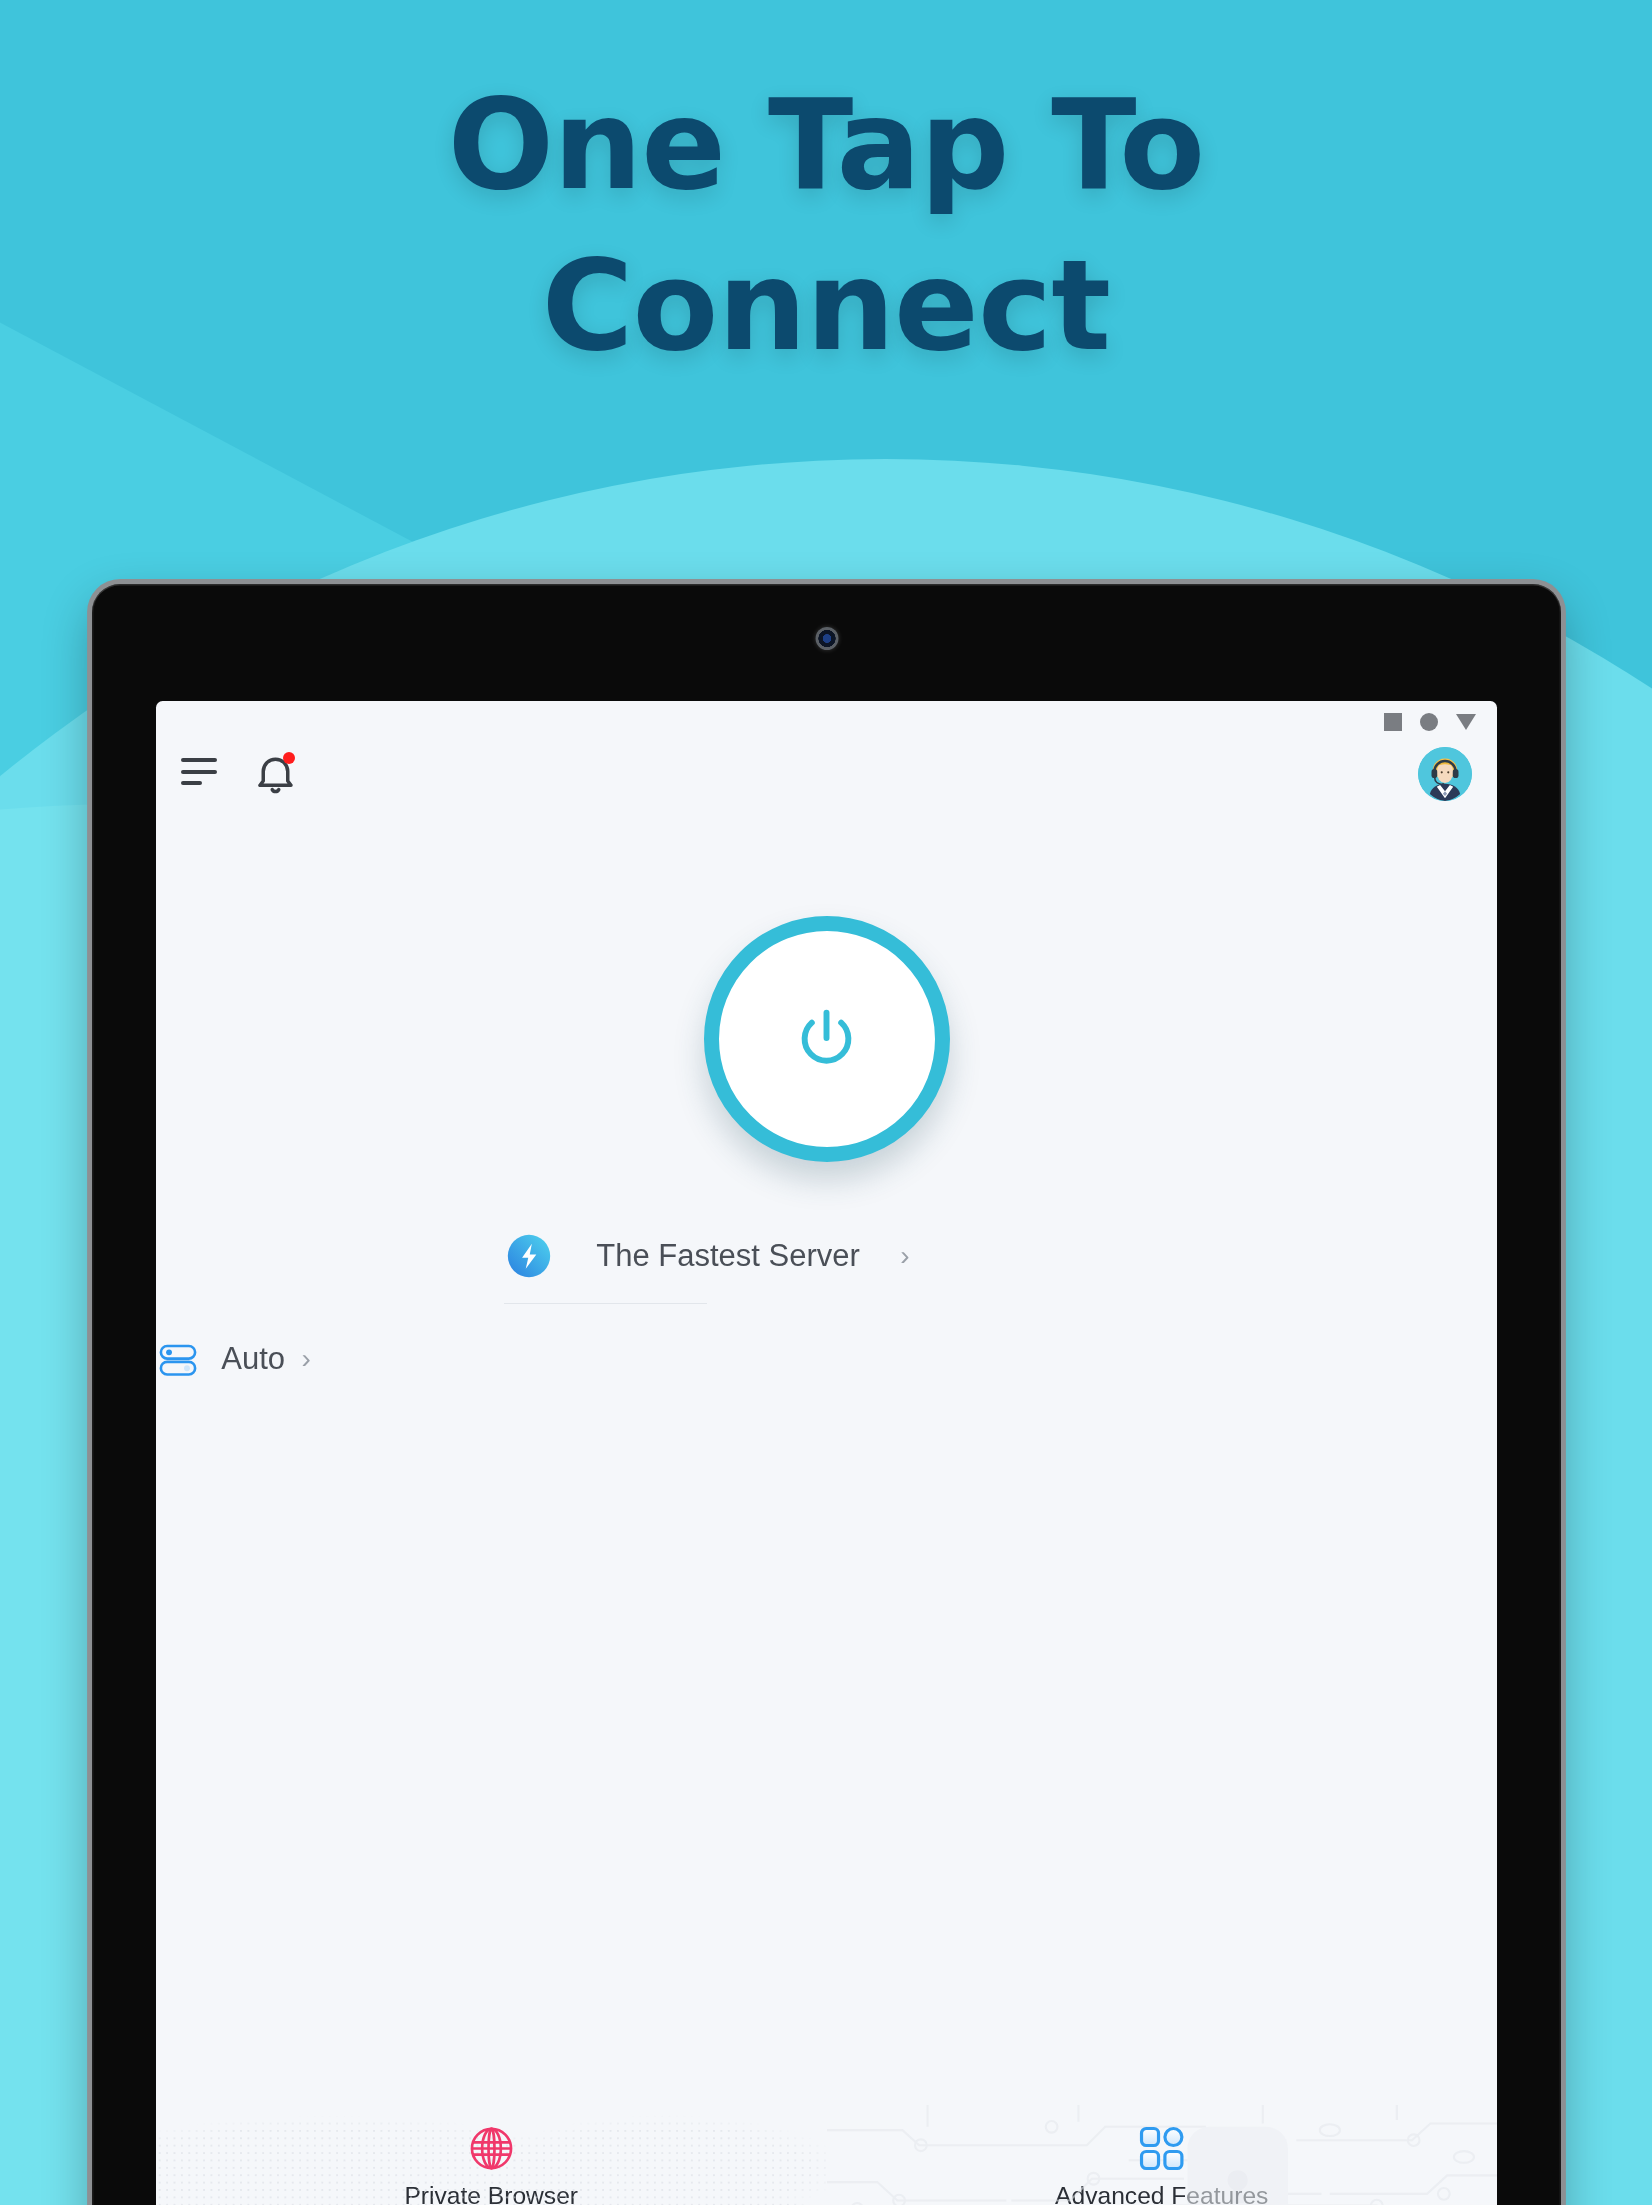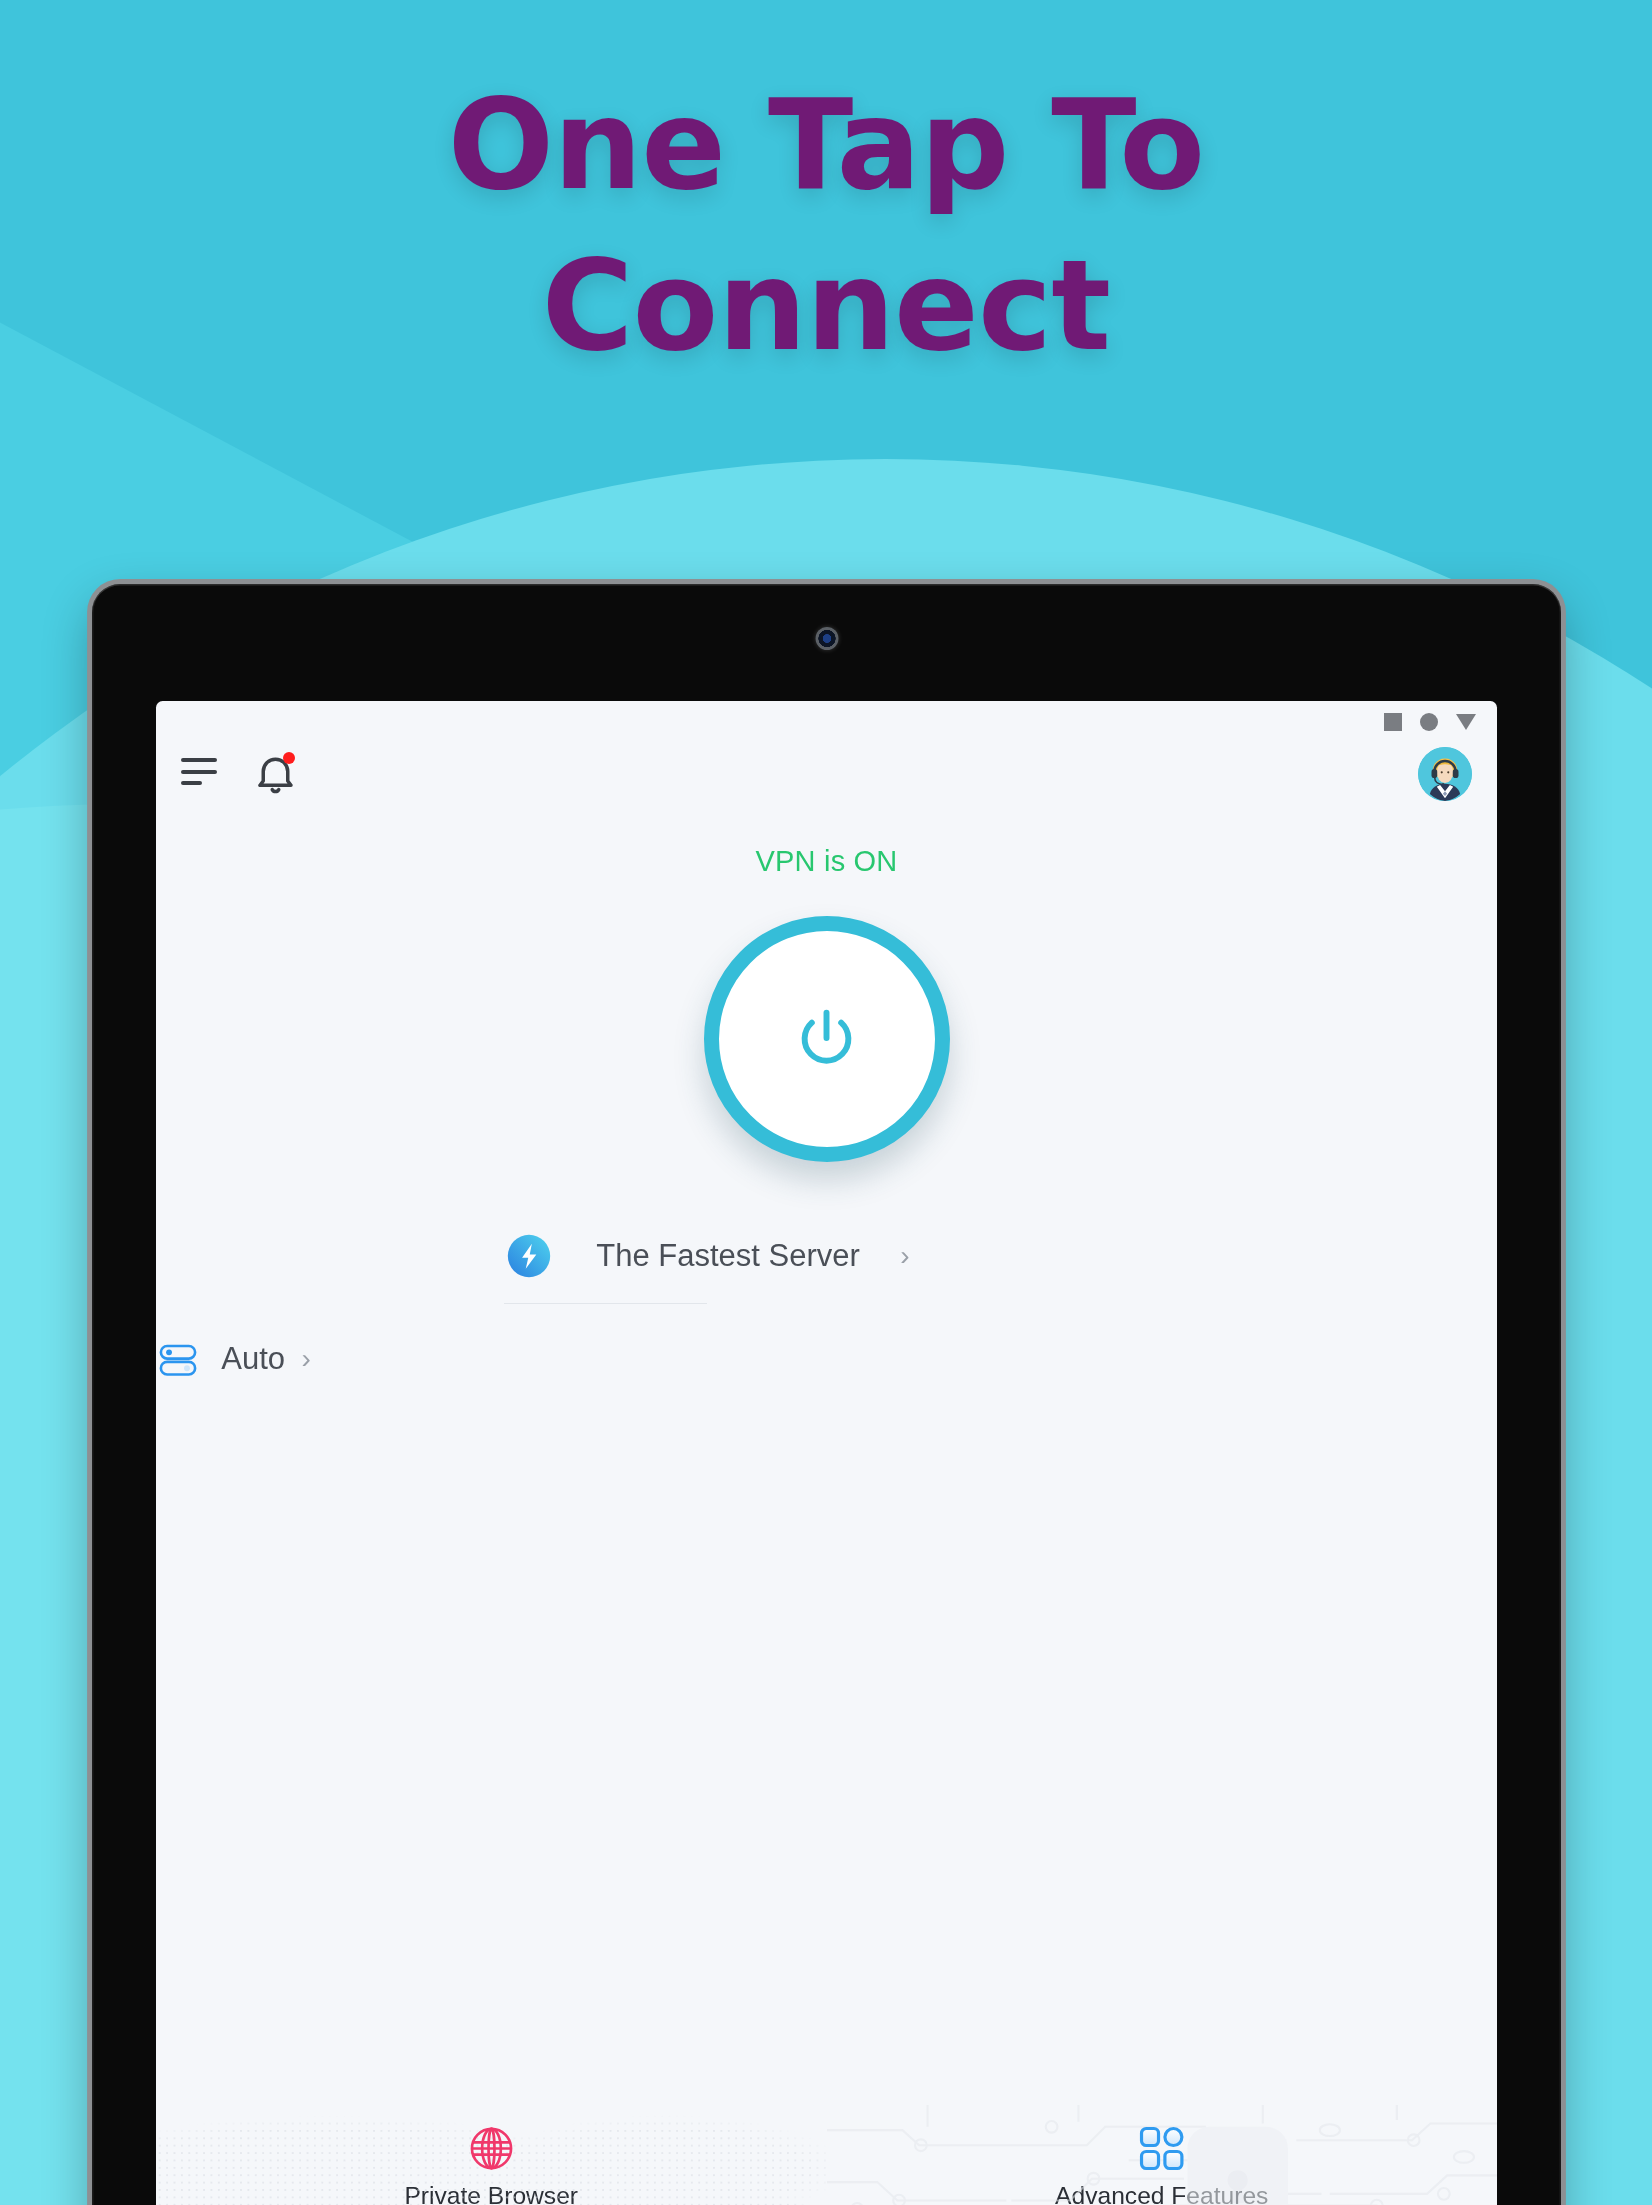--- a/index.html
+++ b/index.html
@@ -20,21 +20,21 @@
     border-radius:50%;background:#6BDDEC;
   }
   .bg-wave2{
     position:absolute;left:-1231px;top:804px;width:2707px;height:2707px;
     border-radius:50%;background:#74E2EE;
   }
 
   
   #headline{
     position:absolute;left:0;top:82px;width:1652px;text-align:center;
-    color:#701a75;font-weight:bold;font-size:125px;line-height:1.0;
+    color:#0c4a6e;font-weight:bold;font-size:125px;line-height:1.0;
     letter-spacing:-0.8px;
     text-shadow:0 6.6px 21.3px rgba(0,0,0,0.14);
     font-family:"DejaVu Sans",sans-serif;
     z-index:5;
   }
   #headline .ln{display:block;}
   #headline .ln2{margin-top:36px;}
 
   
   #tablet{
@@ -209,21 +209,20 @@
           <circle cx="37" cy="31" r="1.3" fill="#4a3a2a"></circle>
 
           <path d="M33 45c-9 0-17 5-18.5 12.5A33 33 0 0 0 33 66a33 33 0 0 0 18.5-8.5C50 50 42 45 33 45Z" fill="#2C3A57"></path>
 
           <path d="M27 46.5 33 54l6-7.5 4 2-10 14-10-14 4-2Z" fill="#FFFFFF"></path>
           <path d="M33 54l-2.6 3.2L33 60l2.6-2.8L33 54Z" fill="#8E9BB5"></path>
         </svg>
       </div>
     </div>
 
-    <div id="vpn-status">VPN is ON</div>
 
     <div id="power-wrap">
       <div id="power-btn">
         <svg width="75" height="75" viewBox="0 0 24 24" fill="none" stroke="#35BDD8" stroke-width="1.9" stroke-linecap="round">
           <path d="M12 3.4v8.1"></path>
           <path d="M7.3 6.6a7 7 0 1 0 9.4 0"></path>
         </svg>
       </div>
       <span class="sr-only">Connect</span>
     </div>

